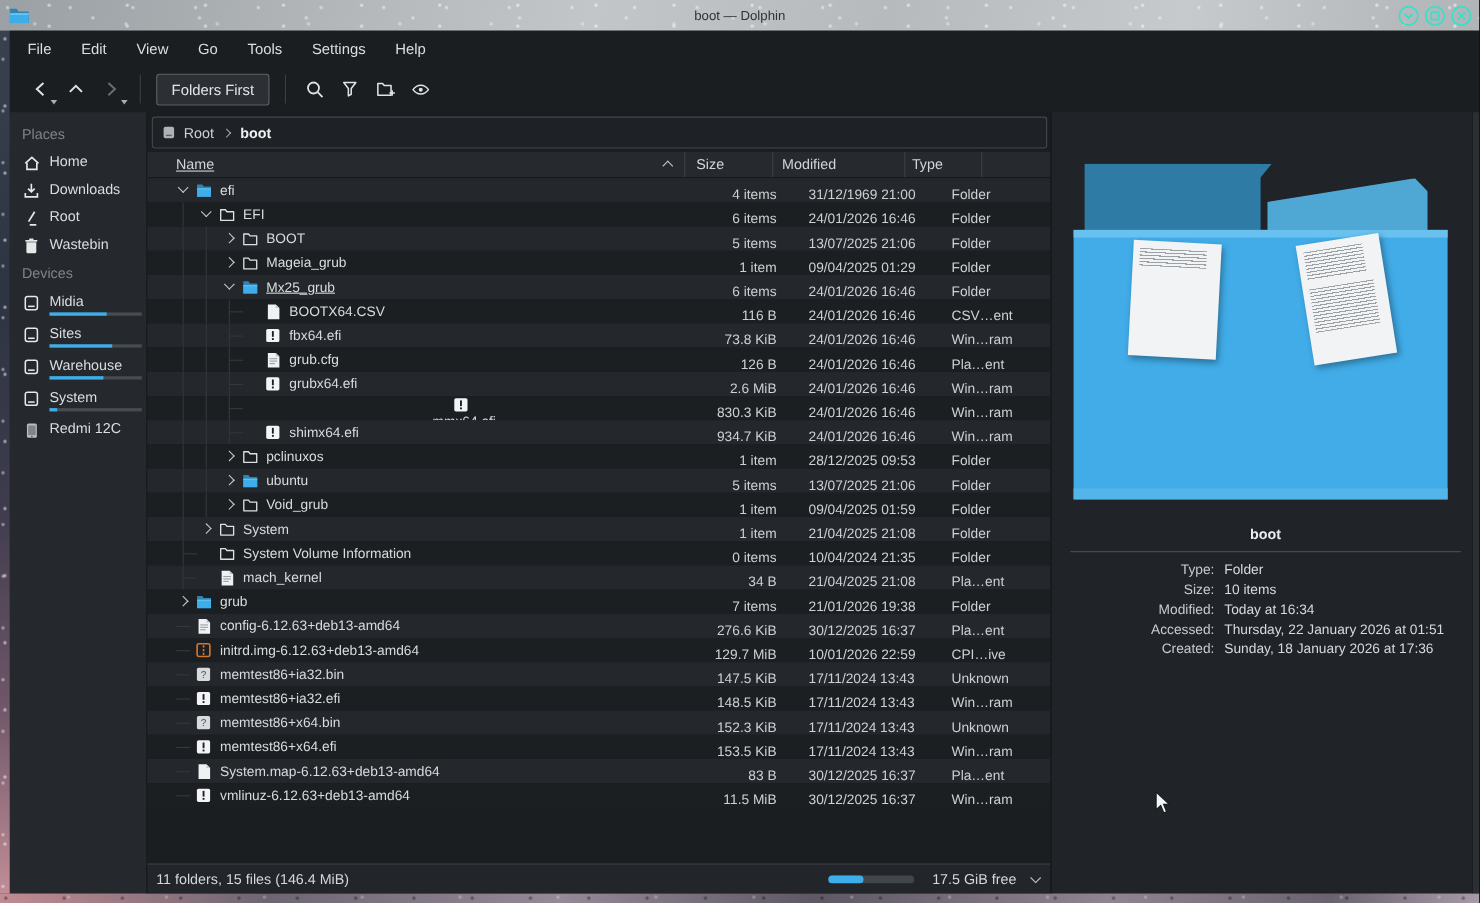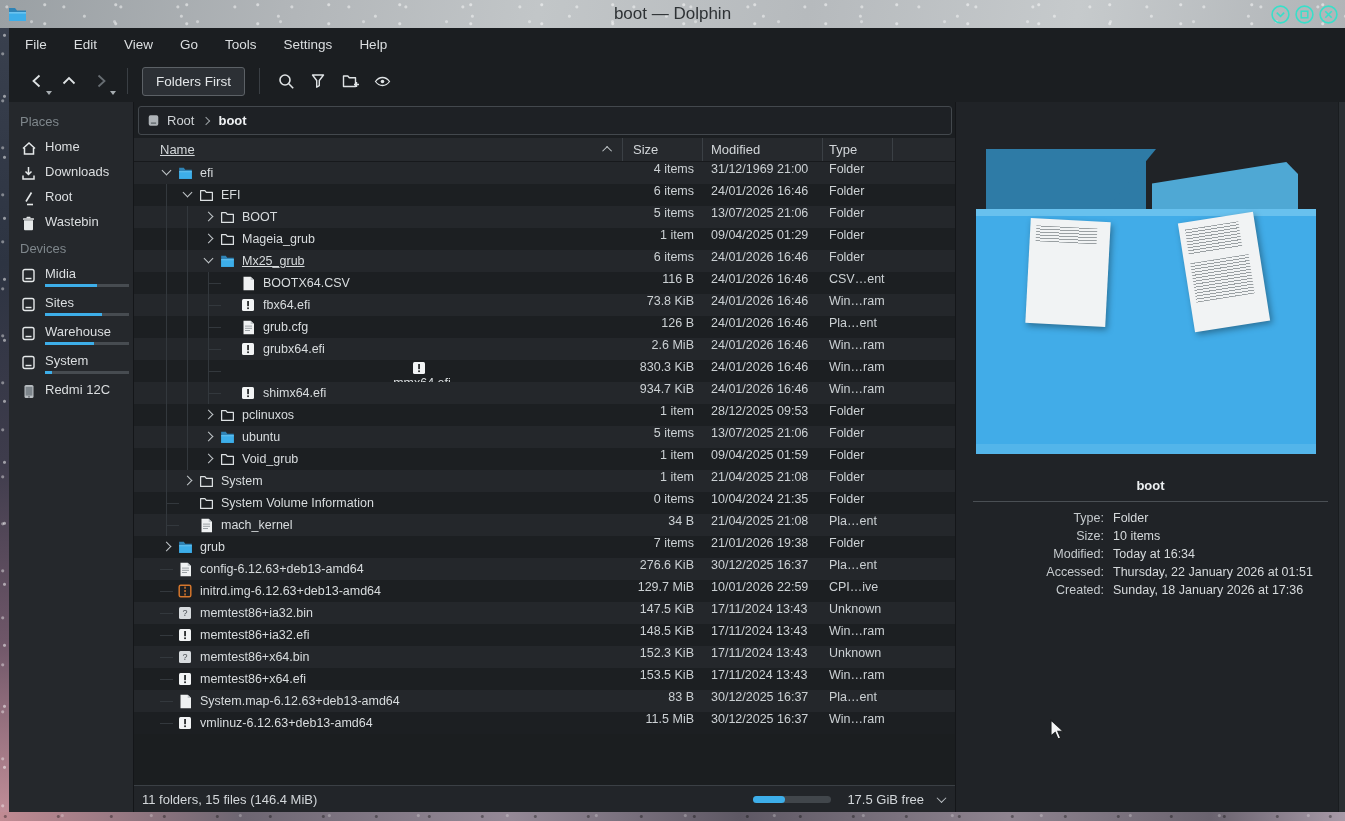--- a/index.html
+++ b/index.html
@@ -9,21 +9,21 @@
   
   #titlebar { position:absolute; left:0; top:0; width:1345px; height:28px;
     background:
       radial-gradient(circle at 12% 30%, rgba(255,255,255,.45) 0 1px, transparent 2px),
       radial-gradient(circle at 38% 70%, rgba(255,255,255,.4) 0 1px, transparent 2px),
       radial-gradient(circle at 63% 25%, rgba(255,255,255,.5) 0 1px, transparent 2px),
       radial-gradient(circle at 87% 60%, rgba(255,255,255,.45) 0 1px, transparent 2px),
       linear-gradient(100deg, #9aa0a4 0%, #b2b6b9 22%, #c2c6c8 40%, #b6babd 60%, #c6cacc 80%, #b0b4b7 100%);
     background-size: 57px 23px, 83px 31px, 71px 19px, 97px 27px, 100% 100%;
     display:flex; align-items:center; }
-  #win-title { position:absolute; left:0; right:0; text-align:center; font-size:17px; color:#2e3235; }
+  #win-title { position:absolute; left:0; right:0; text-align:center; font-size:12px; color:#2e3235; }
   #app-icon { position:absolute; left:8px; top:6px; width:19px; height:16px; }
   #win-controls { position:absolute; right:6px; top:3px; display:flex; gap:2px; }
   .winbtn { width:22px; height:22px; display:flex; align-items:center; justify-content:center; cursor:default; }
 
   
   #left-strip { position:absolute; left:0; top:28px; width:9px; height:784px;
     background:
       radial-gradient(circle at 50% 12%, rgba(255,255,255,.5) 0 1px, transparent 2px),
       radial-gradient(circle at 30% 55%, rgba(255,255,255,.4) 0 1px, transparent 2px),
       linear-gradient(#39404e 0%, #2d3442 30%, #3e3c4c 55%, #6e5668 78%, #c08d97 100%);
@@ -79,21 +79,21 @@
   .hcell { display:flex; align-items:center; position:relative; border-right:1px solid #3b4045; }
   .hcell.name { width:489px; padding-left:26px;text-decoration:underline; }
   .hcell.size { width:80px; justify-content:flex-start; padding-left:10px; }
   .hcell.modified { width:120px; padding-left:8px; }
   .hcell.type { width:70px; padding-left:6px; }
   .hcell.filler { width:62px; border-right:none; }
   .sort-caret { position:absolute; right:10px; width:7px; height:7px; border-top:1.6px solid #c3c8cb;
     border-left:1.6px solid #c3c8cb; transform:rotate(45deg) translateY(2px); }
 
   #rows { flex:0 0 auto; }
-  .row { position:relative; height:22px; display:flex; align-items:flex-start; font-size:12.5px; cursor:default; }
+  .row { position:relative; height:22px; display:flex; align-items:flex-end; font-size:12.5px; cursor:default;gap:12px; }
   .row.odd  { background:#24272b; }
   .row.even { background:#1c1f22; }
   .cell-name { width:489px; display:flex; align-items:center; height:100%; position:relative; overflow:hidden; }
   .cell-size { width:80px; text-align:right; padding-right:9px; color:#ccd1d4; }
   .cell-mod { width:120px; padding-left:8px; color:#ccd1d4; white-space:nowrap; }
   .cell-type { width:70px; padding-left:6px; color:#ccd1d4; white-space:nowrap; }
   .exp { width:18px; height:18px; flex:0 0 auto; position:relative; }
   .exp::before { content:""; position:absolute; left:5px; top:5px; width:6px; height:6px;
     border-top:1.5px solid #c2c7ca; border-right:1.5px solid #c2c7ca; }
   .exp.closed::before { transform:rotate(45deg); }

